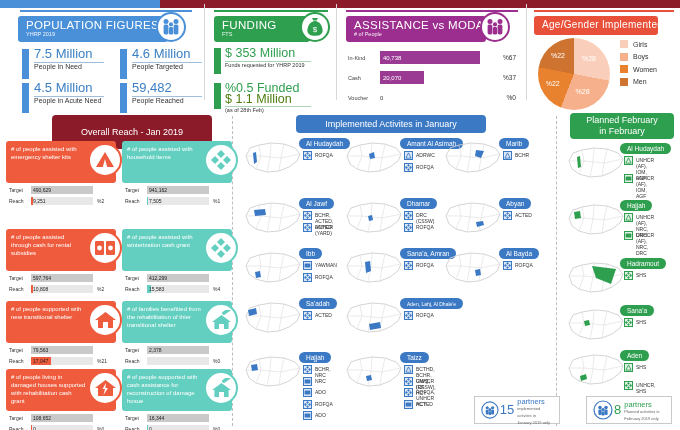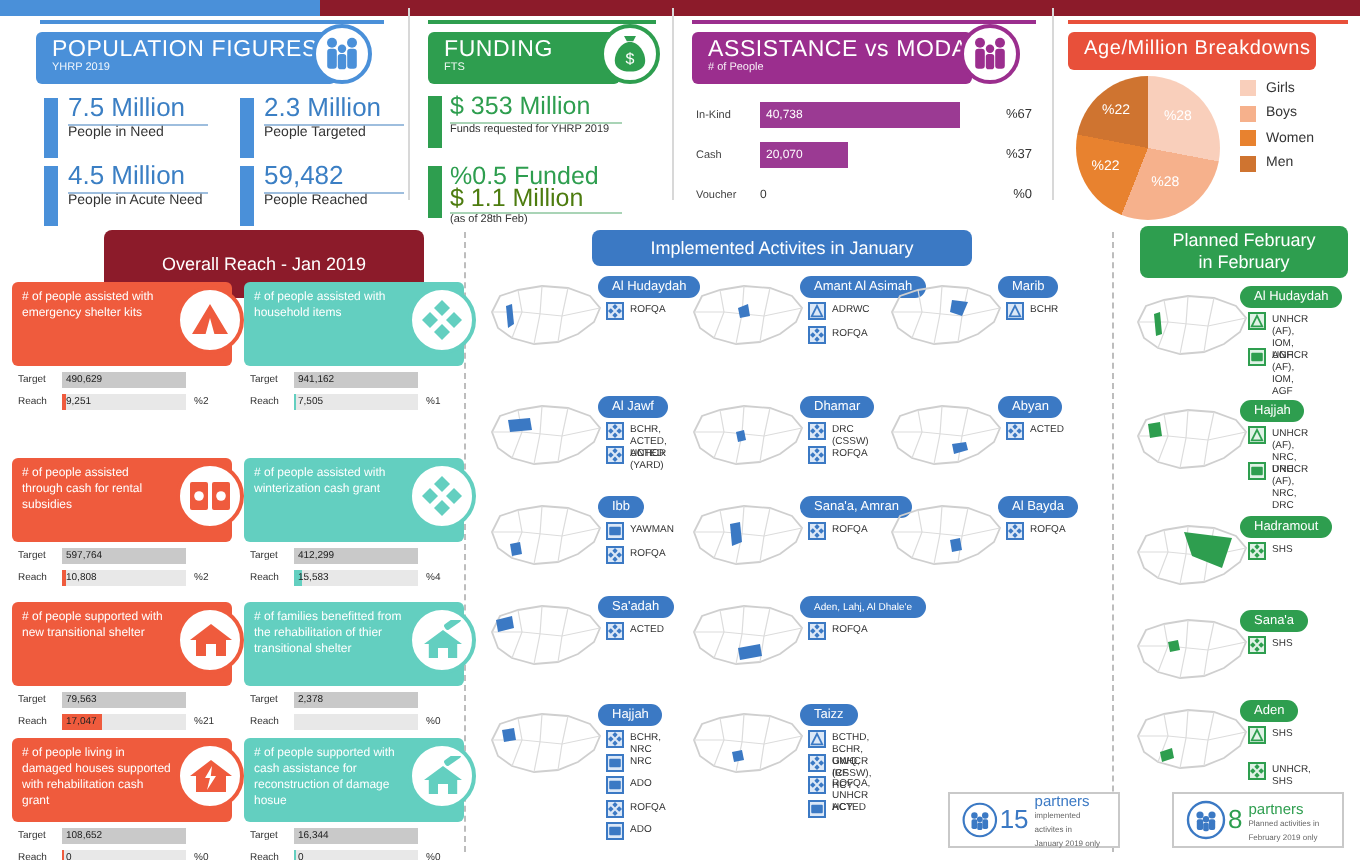--- a/index.html
+++ b/index.html
@@ -176,21 +176,21 @@
     </div>
 
     <div class="stat" style="left:14px; top:36px;">
       <div class="bar"></div>
       <div class="big">7.5 Million</div>
       <div class="rulex"></div>
       <div class="lbl">People in Need</div>
     </div>
     <div class="stat" style="left:112px; top:36px;">
       <div class="bar"></div>
-      <div class="big">2.3 Million</div>
+      <div class="big">4.6 Million</div>
       <div class="rulex"></div>
       <div class="lbl">People Targeted</div>
     </div>
     <div class="stat" style="left:14px; top:70px;">
       <div class="bar"></div>
       <div class="big">4.5 Million</div>
       <div class="rulex"></div>
       <div class="lbl">People in Acute Need</div>
     </div>
     <div class="stat" style="left:112px; top:70px;">
@@ -273,21 +273,21 @@
         <span>0</span>
       </div>
       <div class="apct">%0</div>
     </div>
   </div>
   <div class="panel-vline" style="left:526px;"></div>
 
   <div class="panel" id="age">
     <div class="panel-rule"></div>
     <div class="hdr-pill age-hdr">
-      <div class="hdr-title">Age/Million Breakdowns</div>
+      <div class="hdr-title">Age/Gender Implemented</div>
     </div>
 
     <div class="pie-wrap">
       <div class="pie" id="pie-el" style="background: conic-gradient(rgb(249, 207, 187) 0deg, rgb(249, 207, 187) 100.8deg, rgb(246, 177, 140) 100.8deg, rgb(246, 177, 140) 201.6deg, rgb(232, 130, 47) 201.6deg, rgb(232, 130, 47) 280.8deg, rgb(207, 116, 48) 280.8deg, rgb(207, 116, 48) 360deg);">
         <div class="pie-lbl" id="pl0" style="left: 43.9513px; top: 16.9767px;">%28</div>
         <div class="pie-lbl" id="pl1" style="left: 37.5986px; top: 50.2787px;">%28</div>
         <div class="pie-lbl" id="pl2" style="left: 7.72125px; top: 41.5986px; color: rgb(255, 255, 255);">%22</div>
         <div class="pie-lbl" id="pl3" style="left: 12.9767px; top: 14.0487px; color: rgb(255, 255, 255);">%22</div>
       </div>
     </div>

